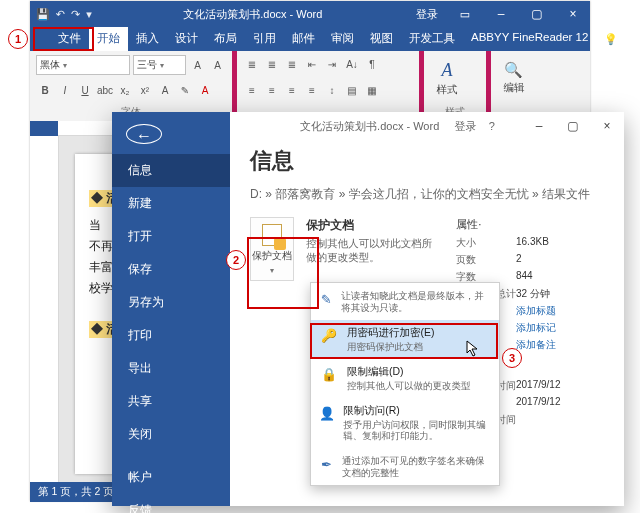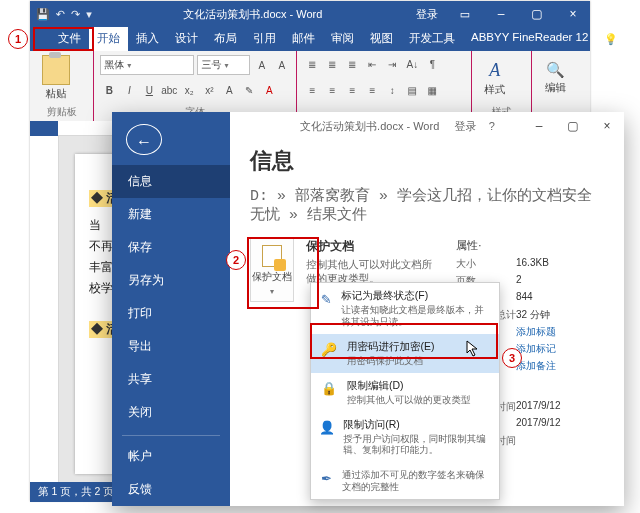--- a/index.html
+++ b/index.html
@@ -78,21 +78,21 @@
   .tabs-right { margin-left:auto; display:flex; align-items:center; gap:6px; padding:0 8px; opacity:.85; font-size:11px;}
 
   .ribbon {
     background: #f3f3f3;
     color: #444;
     height: 70px;
     display: flex;
     font-size: 10.5px;
   }
   .rgroup {
-    border-right: 1px solid #be185d;
+    border-right: 5px solid #be185d;
     padding: 4px 6px 2px;
     display: flex;
     flex-direction: column;
     justify-content: space-between;
   }
   .rgroup .glabel { text-align:center; color:#777; font-size:10px; }
   .rbtn-big {
     width: 40px; height: 46px;
     display:flex; flex-direction:column; align-items:center; justify-content:center;
     gap:2px;
@@ -168,21 +168,21 @@
     padding:8px 16px;cursor:pointer;font-size:12px;
   }
   .bs-item.sel{background:#1e3f73;}
   .bs-sep{height:1px;background:rgba(255,255,255,.25);margin:6px 10px 4px;}
   .bs-main{
     flex:1;padding:34px 18px 8px 20px;
     overflow:hidden;
   }
   .bs-h1{font-size:22px;color:#333;margin:0 0 10px;}
   .bs-doc-t{color:#1f66b0;font-size:15px;margin:4px 0 2px;}
-  .bs-path{font-size:15px;color:#666;font-family:Liberation Mono, monospace;}
+  .bs-path{font-size:12px;color:#666;}
   .bs-row{display:flex;gap:14px;margin-top:14px;}
   .bs-left{flex:1;}
   .bs-right{width:150px;font-size:10.5px;color:#555;}
   .protect{
     display:flex;gap:12px;align-items:flex-start;
   }
   .protect-btn{
     width:62px;height:62px;border:1px solid #d9d9d9;background:#fdfdfd;
     display:flex;flex-direction:column;align-items:center;justify-content:center;gap:3px;
     font-size:10px;color:#444;
@@ -252,27 +252,20 @@
     <div class="tab">视图</div>
     <div class="tab">开发工具</div>
     <div class="tab">ABBYY FineReader 12</div>
     <div class="tabs-right">
       <span>💡</span>
       <span>告诉我</span>
     </div>
   </div>
 
   <div class="ribbon">
-    <div class="rgroup" style="width:54px;">
-      <div class="rbtn-big">
-        <span class="ico clipboard-ico"></span>
-        <span>粘贴</span>
-      </div>
-      <div class="glabel">剪贴板</div>
-    </div>
     <div class="rgroup" style="width:190px;">
       <div class="font-row">
         <div class="combo" style="width:92px;">
           <span>黑体</span>
               <span class="dd">▾</span>
         </div>
         <div class="combo" style="width:48px;">
           <span>三号</span>
               <span class="dd">▾</span>
         </div>
@@ -372,20 +365,21 @@
       <div class="winbtn">×</div>
     </div>
   </div>
 
   <div class="bs-nav">
     <div class="back-btn">
       <span>←</span>
     </div>
     <div class="bs-item sel">信息</div>
     <div class="bs-item">新建</div>
+    <div class="bs-item">打开</div>
     <div class="bs-item">保存</div>
     <div class="bs-item">另存为</div>
     <div class="bs-item">打印</div>
     <div class="bs-item">导出</div>
     <div class="bs-item">共享</div>
     <div class="bs-item">关闭</div>
     <div class="bs-sep"></div>
     <div class="bs-item">帐户</div>
     <div class="bs-item">反馈</div>
 
@@ -444,21 +438,20 @@
         <div class="sec-h">相关人员</div>
       </div>
     </div>
   </div>
 </div>
 
 <div class="dd-menu">
   <div class="dd-item">
     <div class="dd-ico">✎</div>
     <div class="dd-txt">
-      <div class="t">标记为最终状态(F)</div>
       <div class="d">让读者知晓此文档是最终版本，并将其设为只读。</div>
     </div>
   </div>
   <div class="dd-item hover">
     <div class="dd-ico">🔑</div>
     <div class="dd-txt">
       <div class="t">用密码进行加密(E)</div>
       <div class="d">用密码保护此文档</div>
     </div>
   </div>

